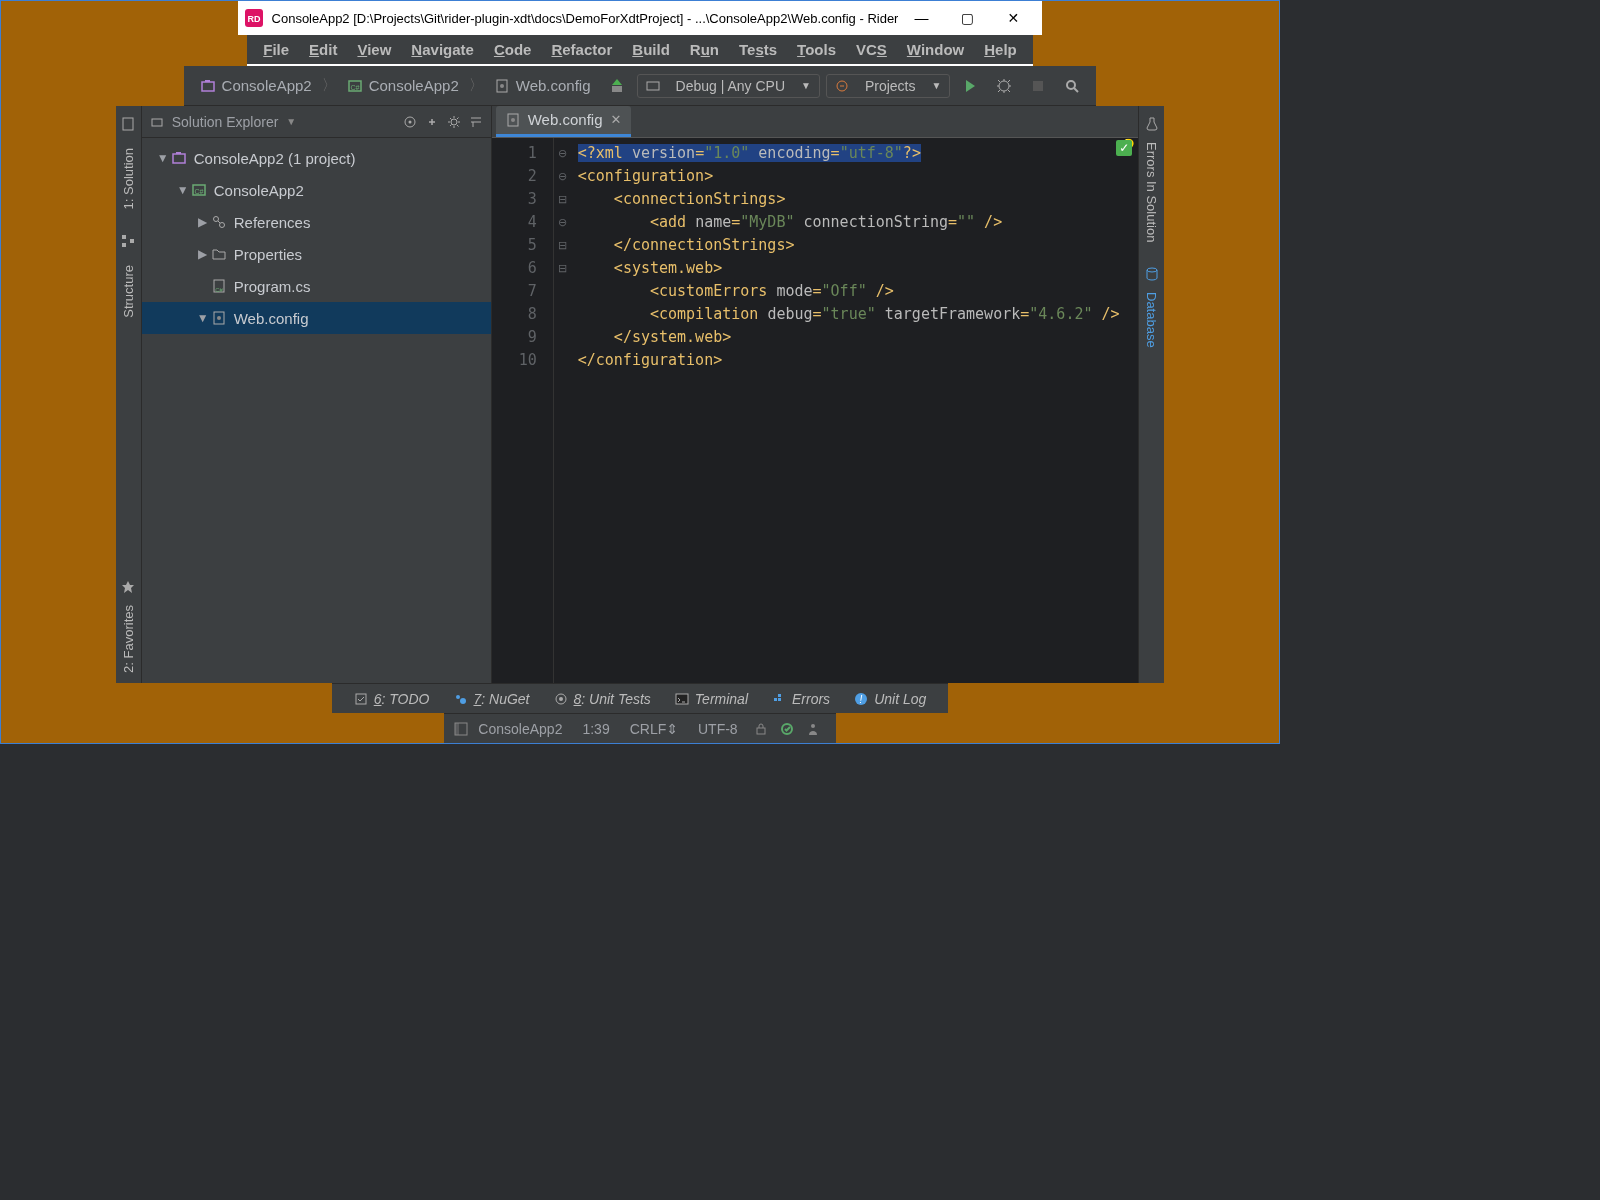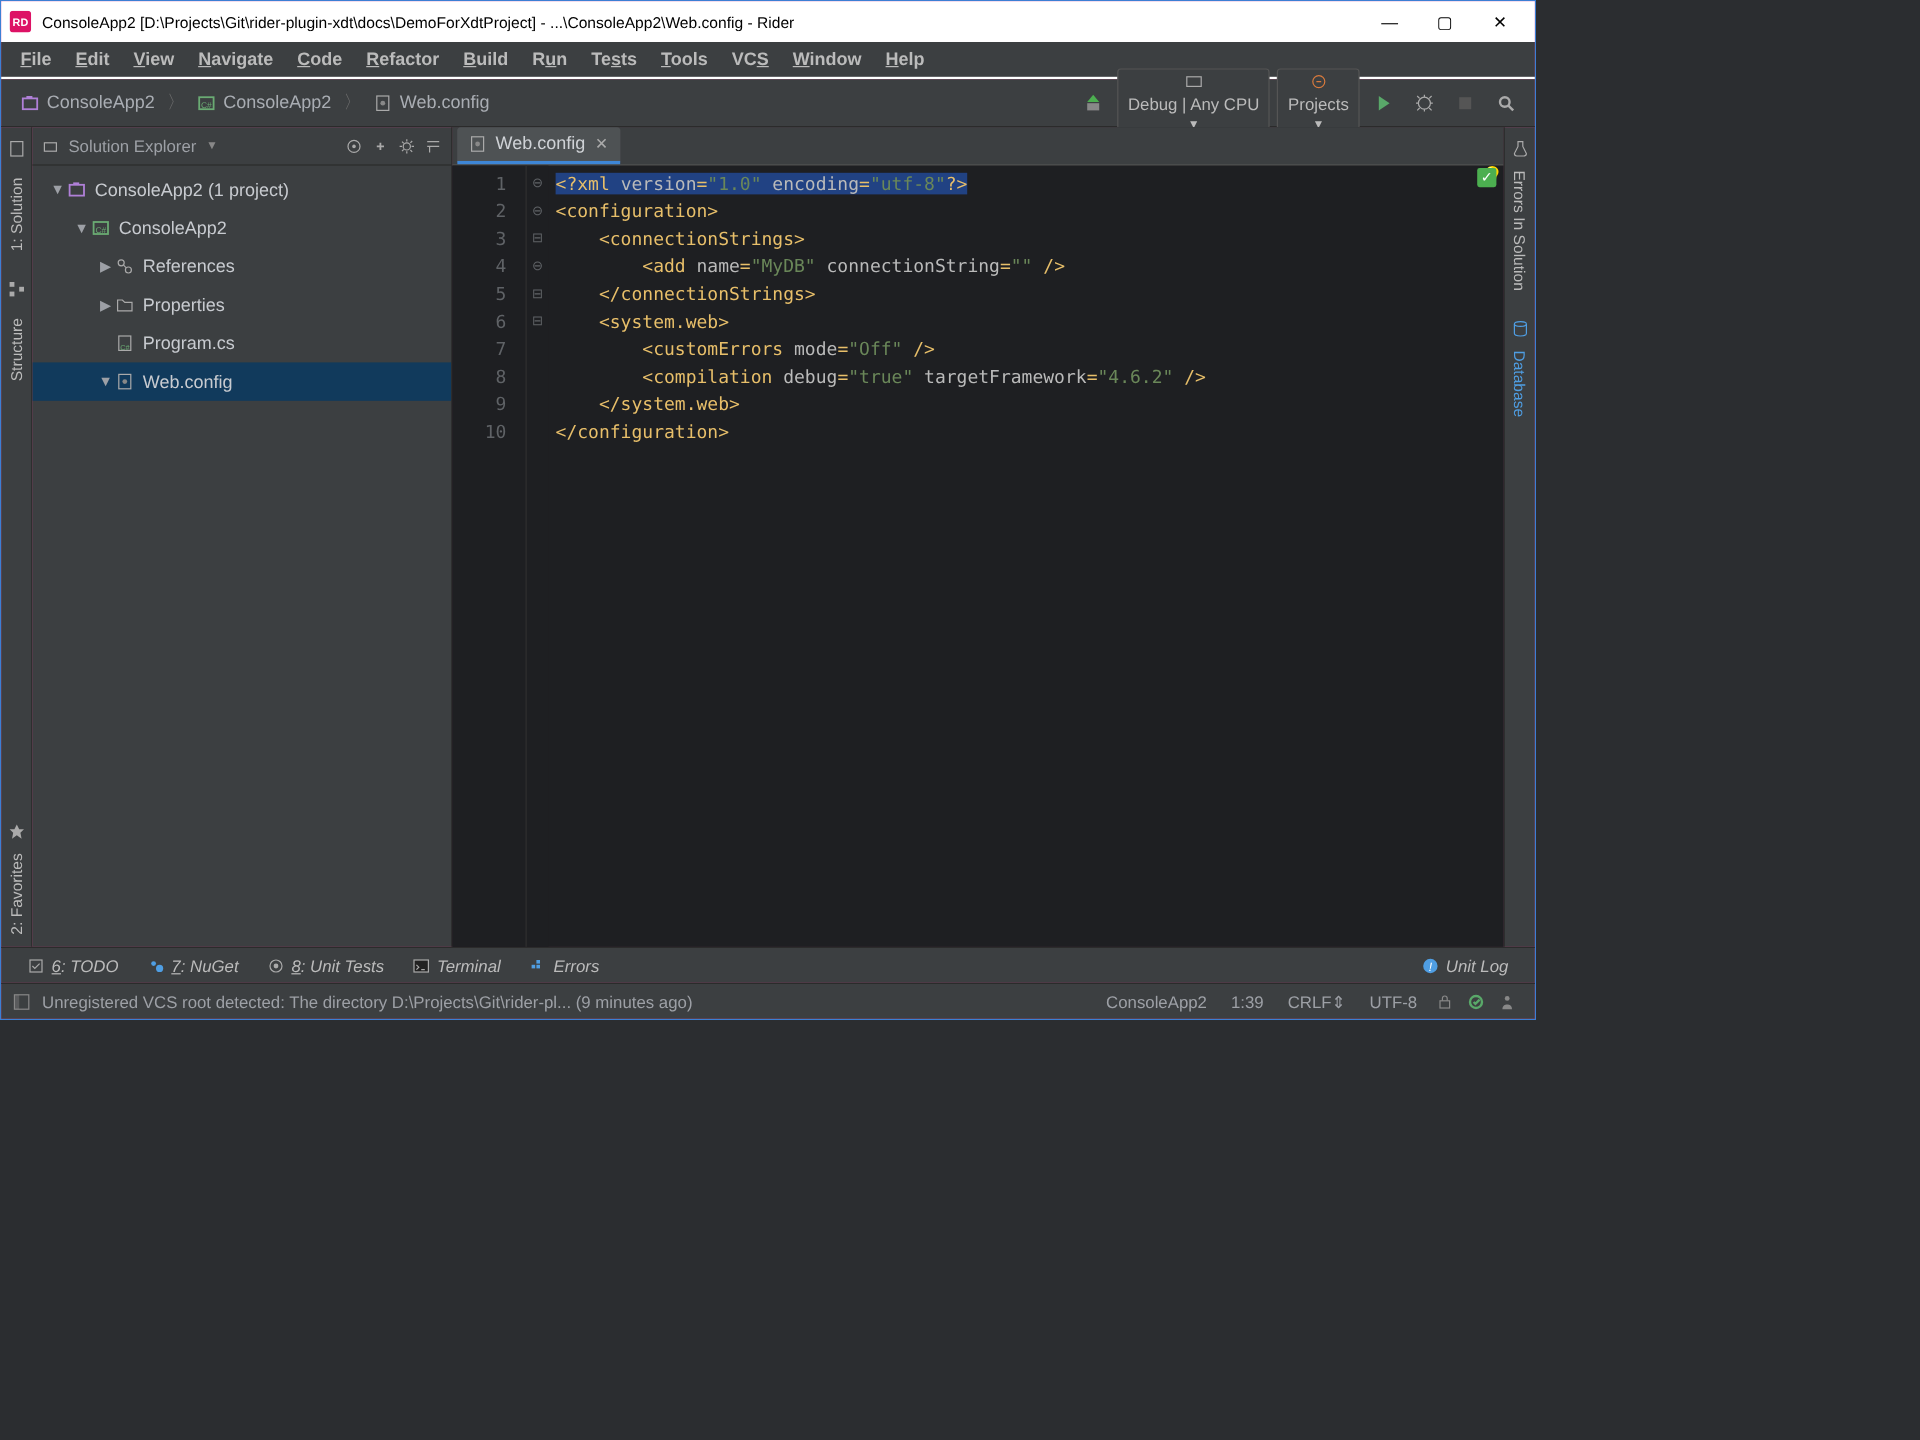--- a/index.html
+++ b/index.html
@@ -1,32 +1,32 @@
 <!DOCTYPE html>
 <html><head>
 <meta charset="utf-8">
 <style>
   * { margin:0; padding:0; box-sizing:border-box; }
   html,body { width:1280px; height:960px; font-family:"Segoe UI",Arial,sans-serif; font-size:15px; background:#2b2d30; color:#bcbec4; overflow:hidden; }
-  .window { width:1280px; height:850px; display:flex; flex-direction:column; border:1px solid #3c7fd4; background:#ec4899; }
+  .window { width:1280px; height:744px; display:flex; flex-direction:column; border:1px solid #3c7fd4; background:#a16207;align-items:center; }
   
   .titlebar { height:34px; background:#fff; display:flex; align-items:center; padding:0 6px; color:#000; font-size:13px; }
   .titlebar .ico { width:20px; height:20px; margin-right:8px; display:flex; align-items:center; justify-content:center; }
   .titlebar .tx { flex:1; white-space:nowrap; overflow:hidden; }
   .titlebar .winbtn { width:46px; height:34px; display:flex; align-items:center; justify-content:center; font-size:14px; color:#000; }
   
   .menubar { height:31px; background:#3c3f41; display:flex; align-items:center; padding:0 6px; border-bottom:2px solid #ffffff;font-weight:bold; }
   .menubar .mi { padding:4px 10px; color:#bbb; font-size:15px; }
   .menubar .mi u { text-decoration:underline; }
   
   .toolbar { height:40px; background:#3c3f41; display:flex; align-items:center; padding:0 10px; border-bottom:1px solid #2b2b2b; }
   .crumb { display:flex; align-items:center; gap:6px; padding:2px 6px; color:#a9adb3; font-size:15px; }
   .sep { color:#6b6b6b; margin:0 4px; }
   .toolbar .spacer { flex:1; }
-  .toolbtn { display:flex; align-items:center; gap:4px; padding:3px 8px; background:#3c3f41; border:1px solid #555; border-radius:3px; color:#bbb; font-size:14px; margin-left:6px;flex-direction:column; }
+  .toolbtn { display:flex; align-items:center; gap:16px; padding:3px 8px; background:#3c3f41; border:1px solid #555; border-radius:3px; color:#bbb; font-size:14px; margin-left:6px; }
   .iconbtn { width:28px; height:28px; display:flex; align-items:center; justify-content:center; margin-left:6px; color:#aaa; }
   
   .body { flex:1; display:flex; min-height:0; }
   .leftstrip { width:26px; background:#3c3f41; border-right:1px solid #2b2b2b; display:flex; flex-direction:column; align-items:center; padding-top:10px;}
   .leftstrip .vtab { writing-mode:vertical-rl; transform:rotate(180deg); font-size:13px; color:#bbb; padding:10px 2px; }
   .rightstrip { width:26px; background:#3c3f41; border-left:1px solid #2b2b2b; display:flex; flex-direction:column; align-items:center; padding-top:10px;}
   .rightstrip .vtab { writing-mode:vertical-rl; font-size:13px; color:#bbb; padding:10px 2px; }
   .sidebar { width:350px; background:#3c3f41; border-right:1px solid #2b2b2b; display:flex; flex-direction:column; }
   .sidebar-head { height:32px; display:flex; align-items:center; padding:0 8px; border-bottom:1px solid #2b2b2b; color:#9da0a6; font-size:14px; gap:8px;}
   .sidebar-head .flex { flex:1; }
@@ -386,21 +386,20 @@
       </span>
   </div>
 
   <div class="statusbar">
     <span>
         <svg width="14" height="14" viewBox="0 0 14 14">
           <rect x="1" y="1" width="12" height="12" fill="none" stroke="#888"></rect>
           <rect x="1" y="1" width="4" height="12" fill="#888" opacity="0.4"></rect>
         </svg>
       </span>
-    <span style="margin-left:10px">Unregistered VCS root detected: The directory D:\Projects\Git\rider-pl... (9 minutes ago)</span>
     <span class="flex"></span>
     <span style="padding:0 10px">ConsoleApp2</span>
     <span style="padding:0 10px">1:39</span>
     <span style="padding:0 10px"><span>CRLF</span>⇕</span>
     <span style="padding:0 10px">UTF-8</span>
     <span style="padding:0 6px">
         <svg width="14" height="14" viewBox="0 0 14 14">
           <rect x="3" y="6" width="8" height="6" fill="none" stroke="#888"></rect>
           <path d="M5 6V4a2 2 0 0 1 4 0v2" fill="none" stroke="#888"></path>
         </svg>

